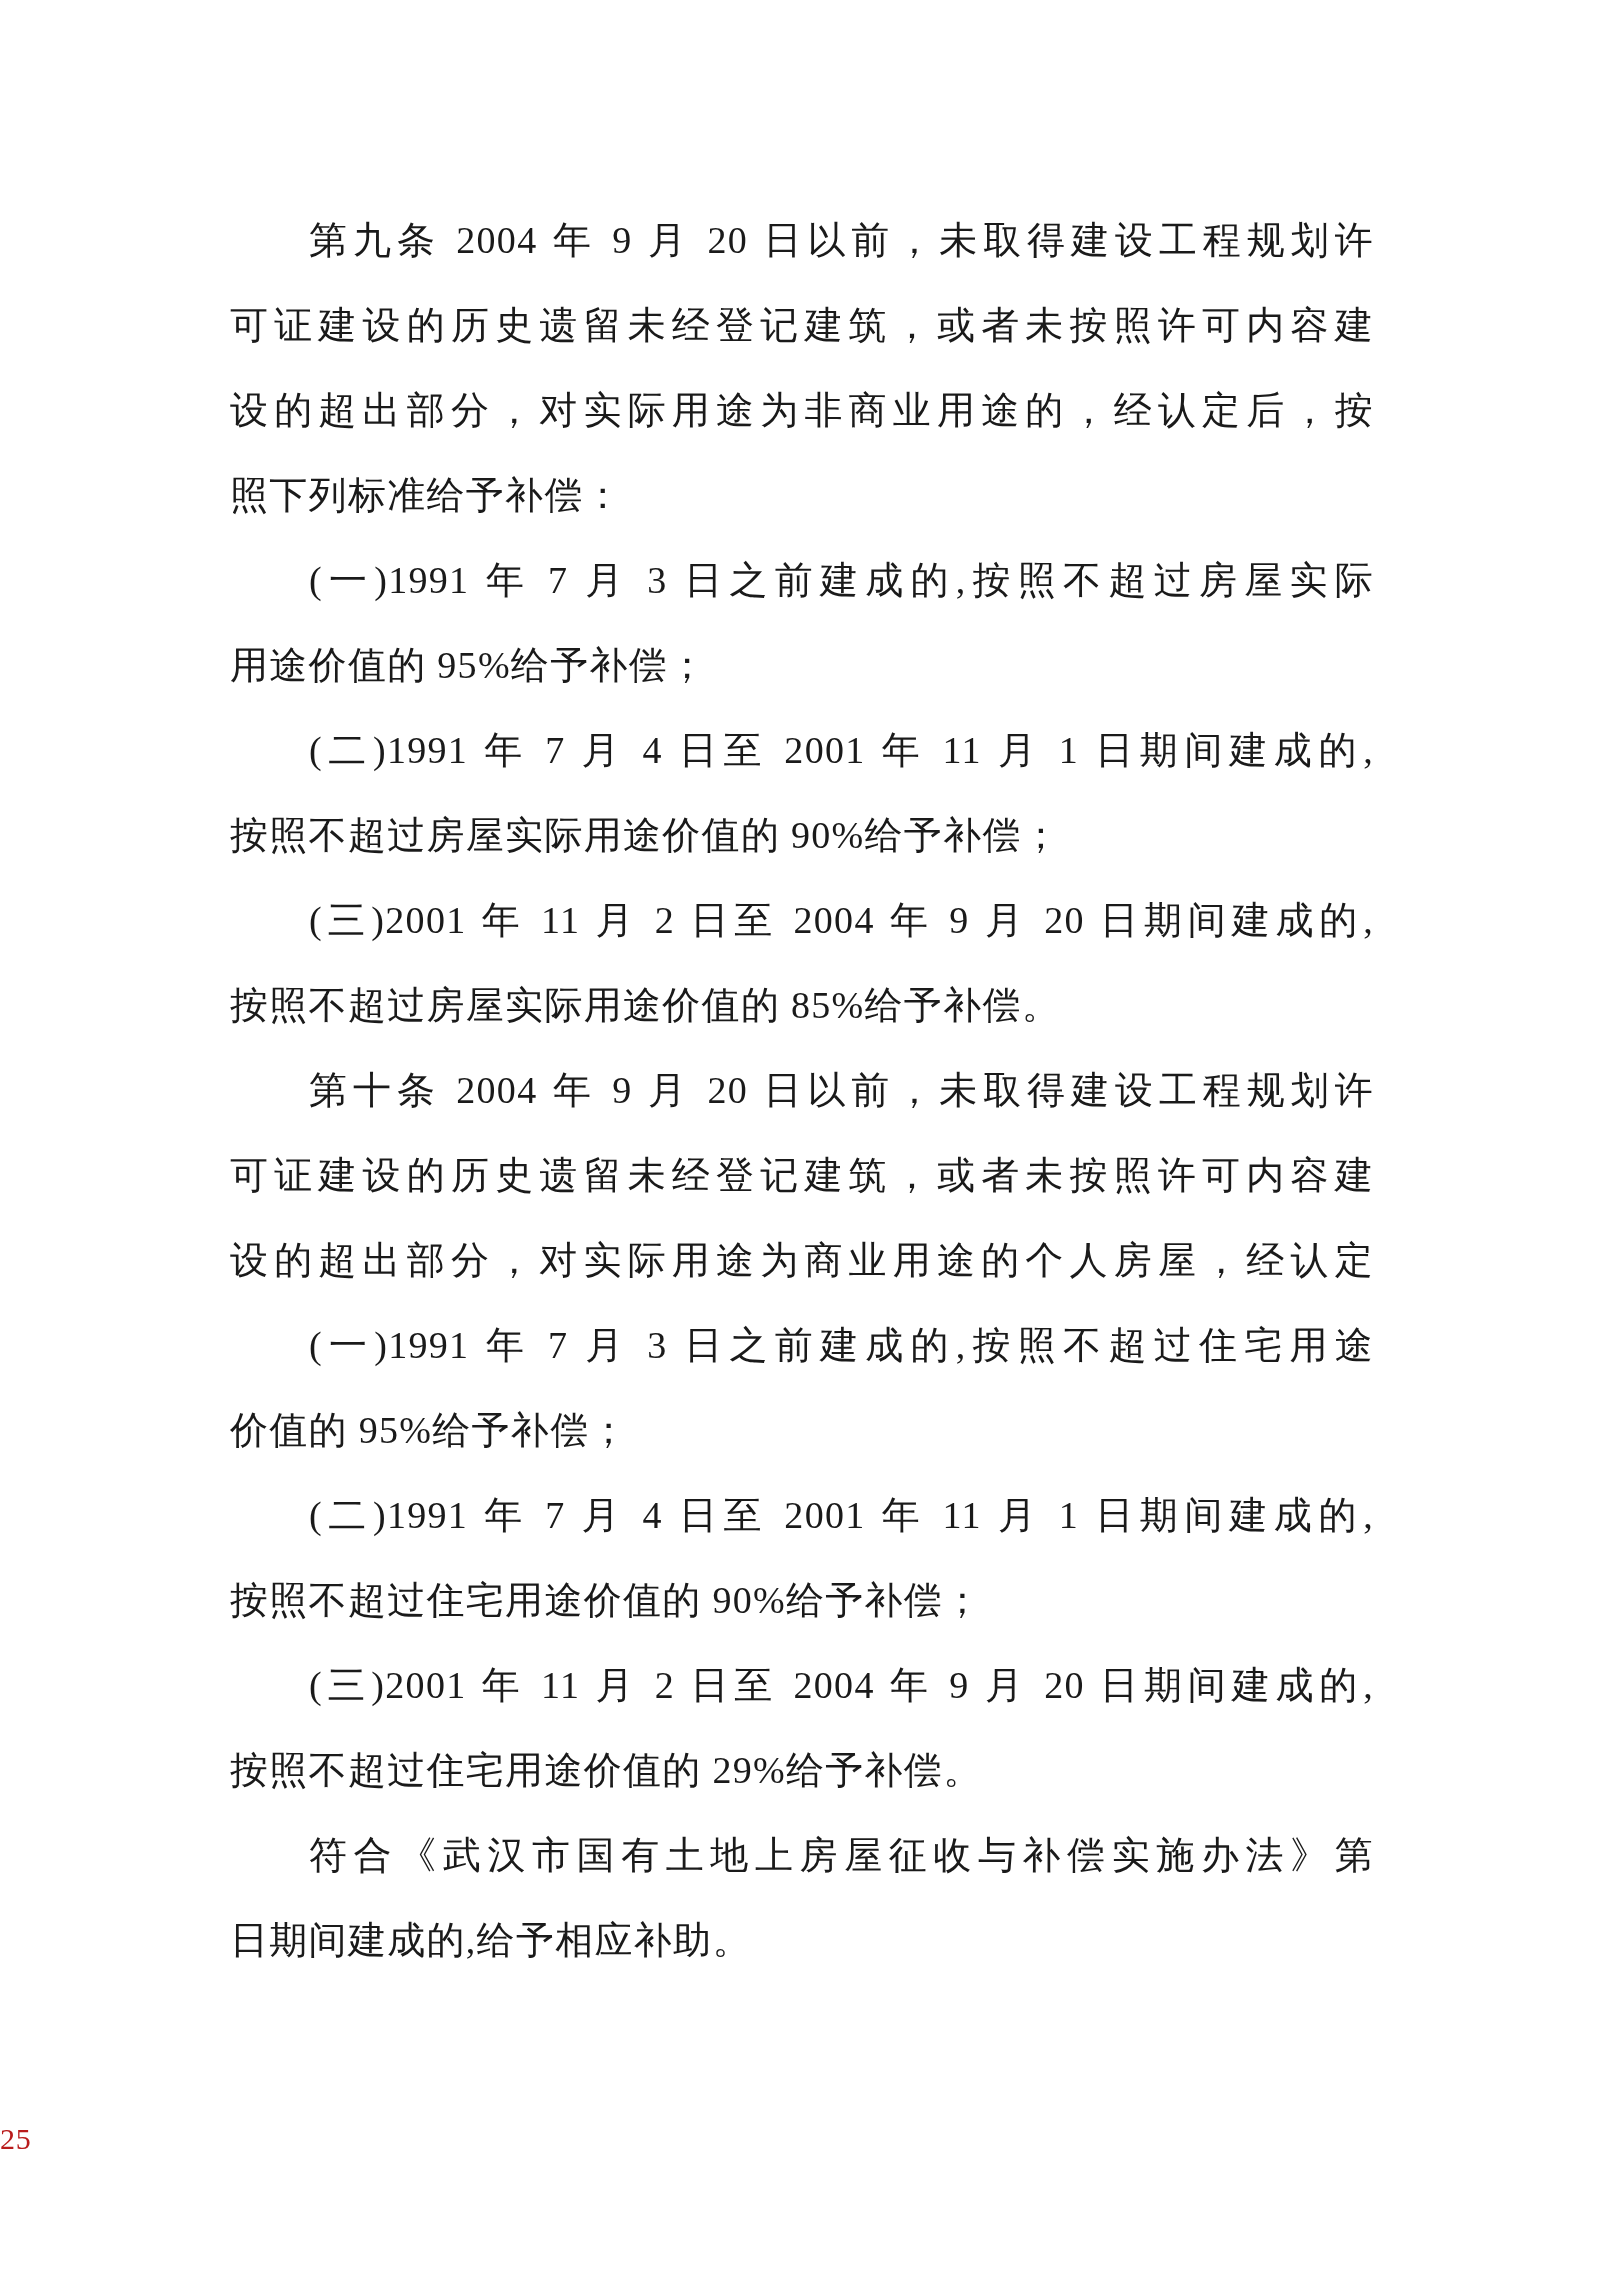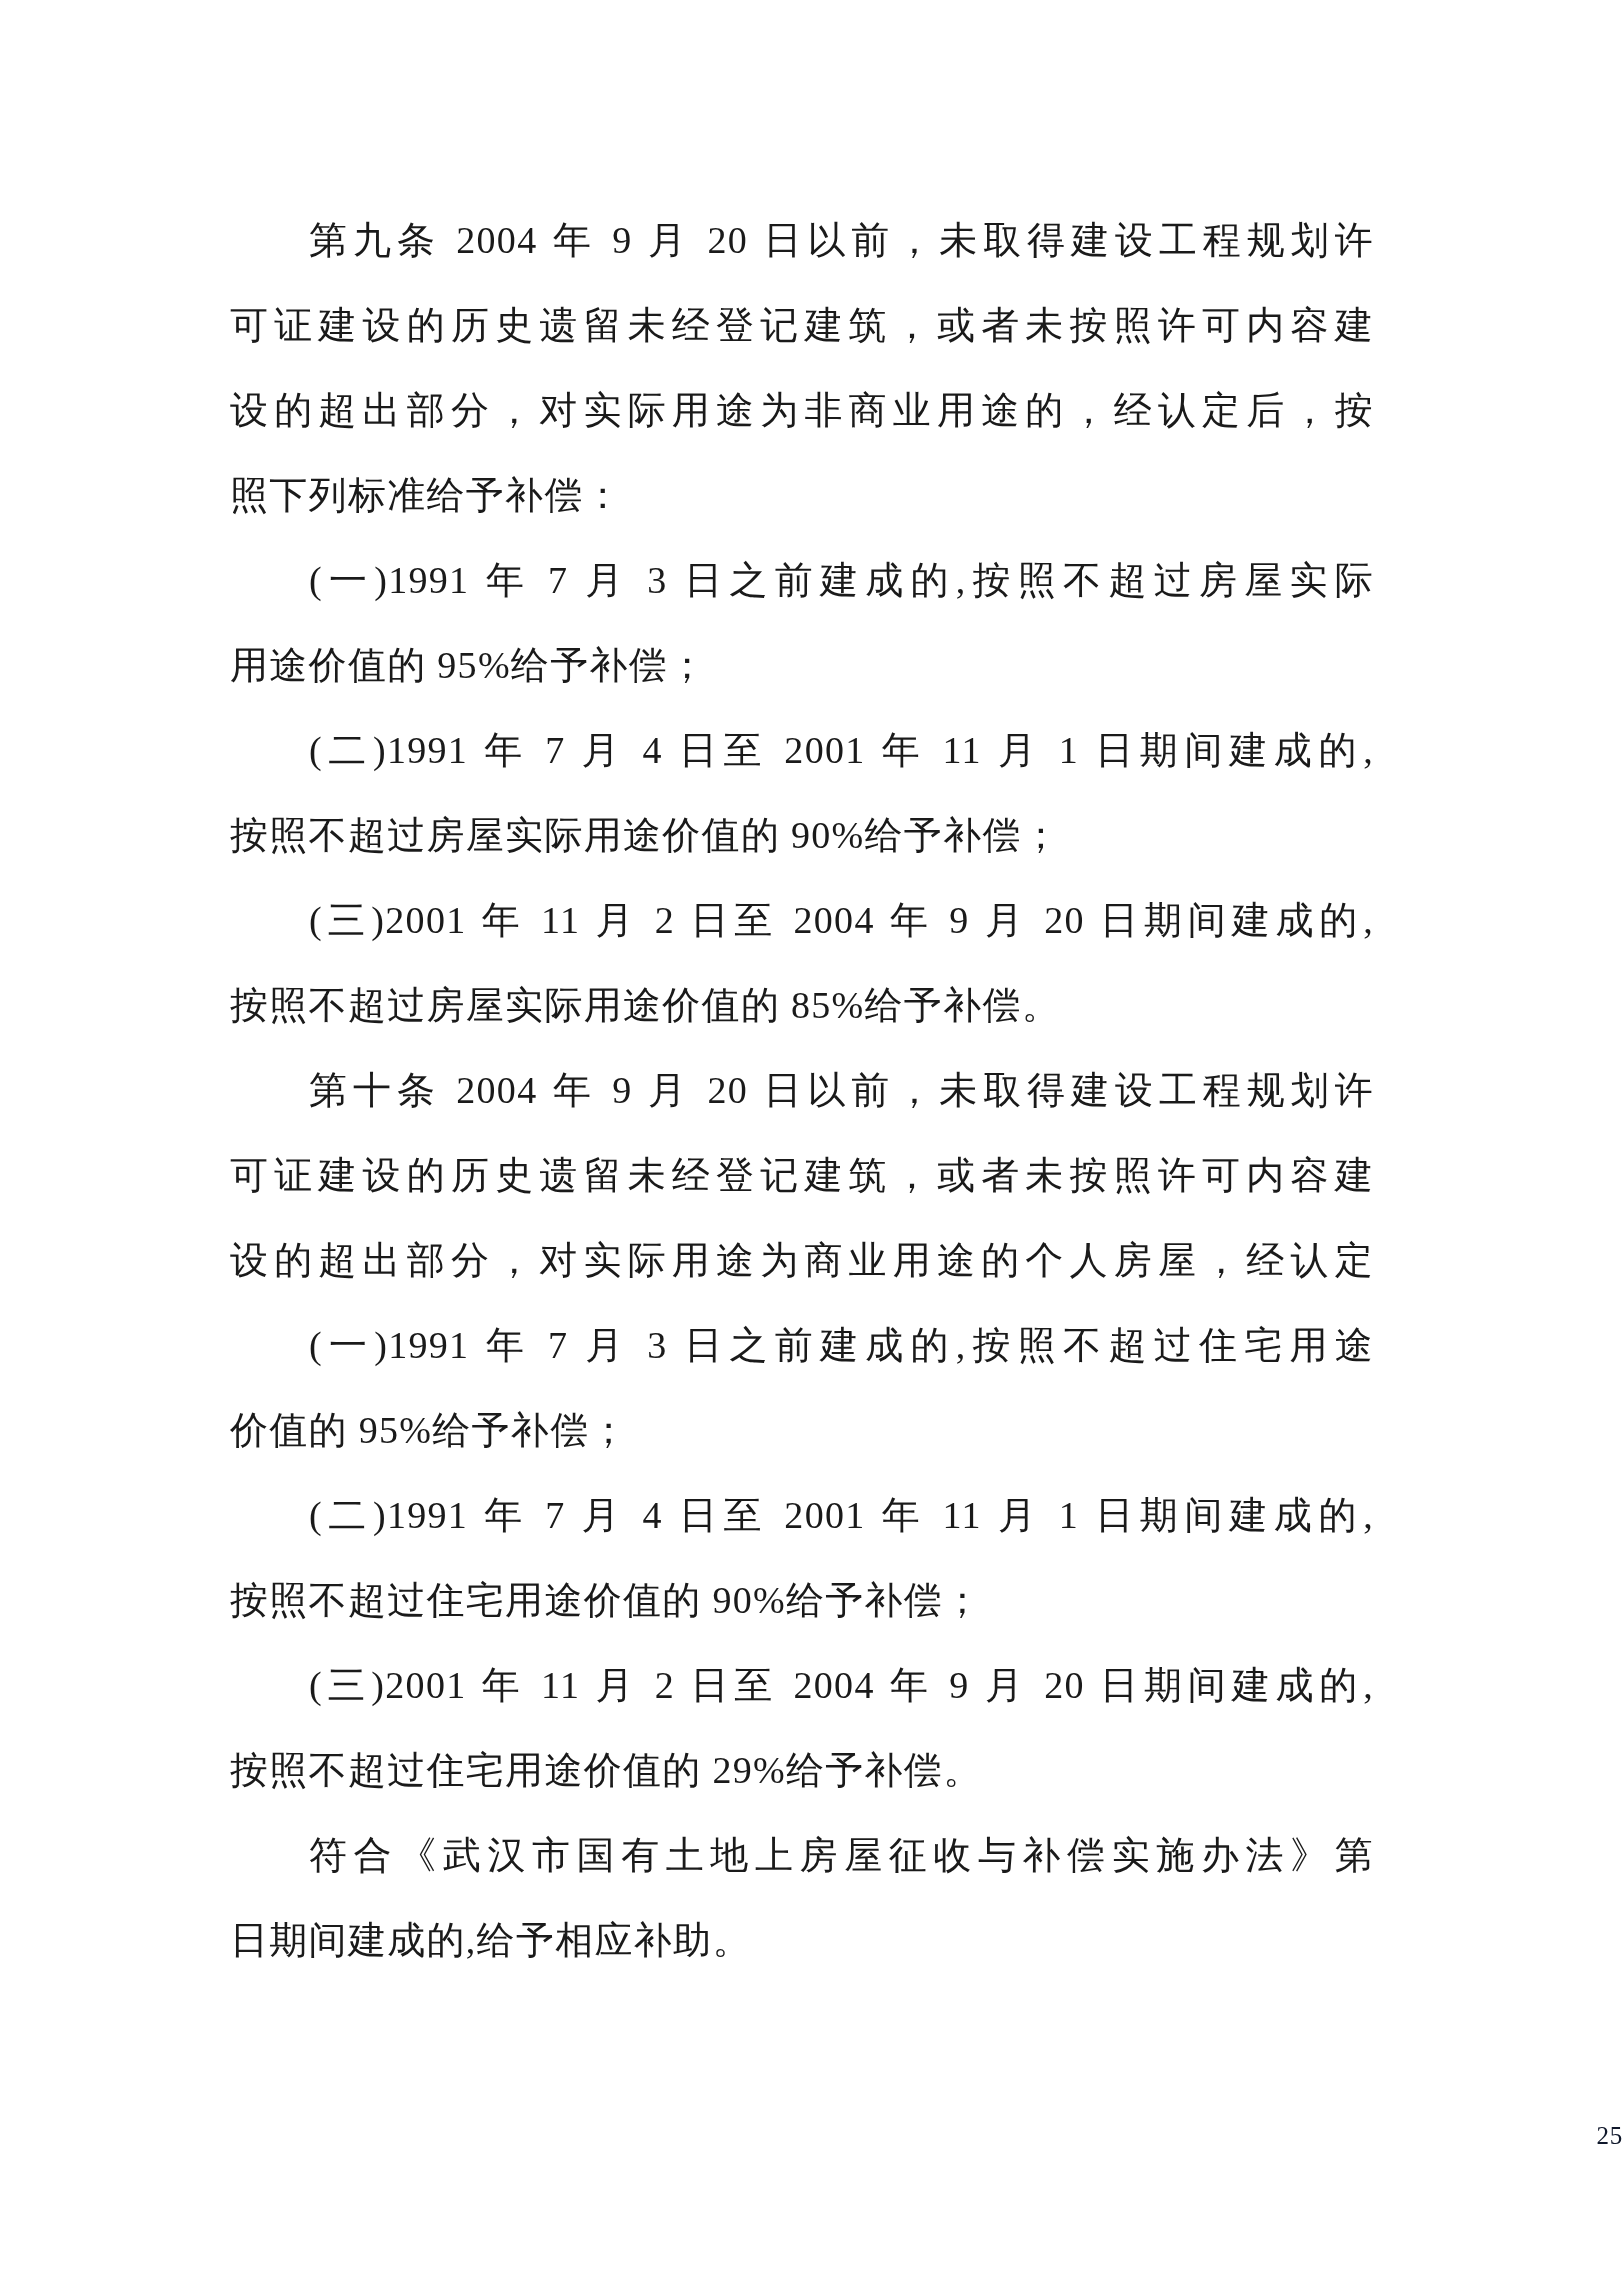--- a/index.html
+++ b/index.html
@@ -37,24 +37,24 @@
   }
   
   .line.indent {
     text-indent: 79px;
   }
   .page-number {
     position: absolute;
     top: 2122px;
     left: 0;
     width: 100%;
-    text-align: right;
-    font-size: 25px;
+    text-align: left;
+    font-size: 30px;
     letter-spacing: 0.7px;
-    color: #0f172a;
+    color: #b91c1c;
   }
 </style>
 </head>
 <body>
 
 <div class="page">
   <div class="text-block">
       <div class="line just indent">第九条 2004 年 9 月 20 日以前，未取得建设工程规划许</div>
       <div class="line just">可证建设的历史遗留未经登记建筑，或者未按照许可内容建</div>
       <div class="line just">设的超出部分，对实际用途为非商业用途的，经认定后，按</div>

